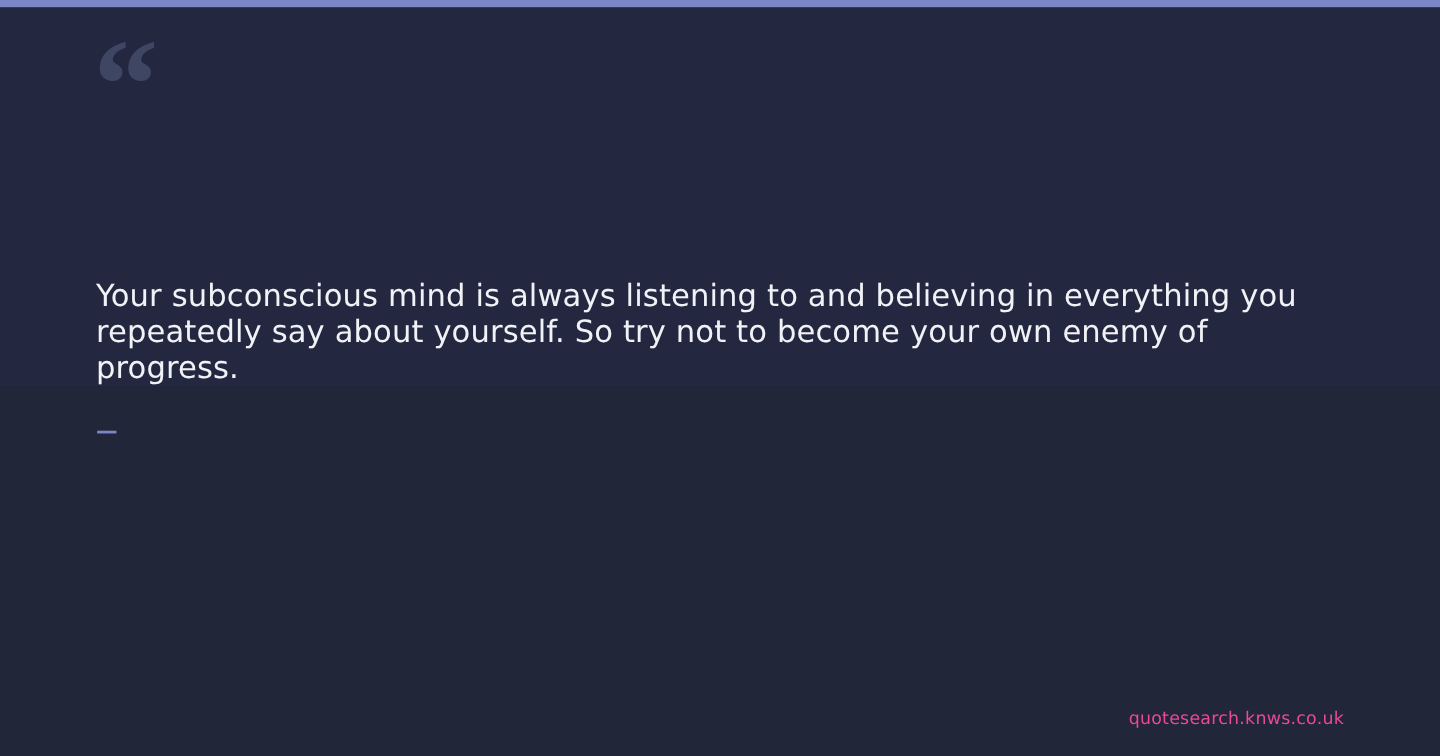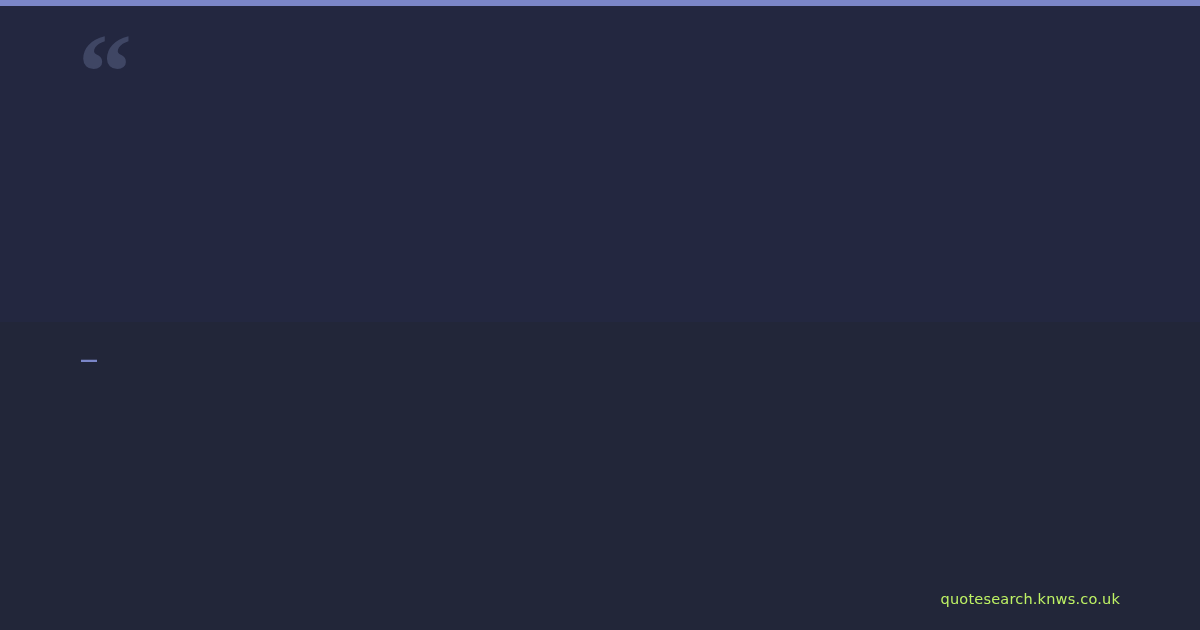--- a/index.html
+++ b/index.html
@@ -93,39 +93,40 @@
   }
   .attribution-author {
     color: #9aa0bd;
     font-size: 18px;
   }
 
   .site-url {
     position: absolute;
     right: 80px;
     bottom: 22px;
-    color: #bef264;
+    color: #ec4899;
     font-family: "DejaVu Sans", sans-serif;
     font-size: 14.5px;
     line-height: 18px;
     letter-spacing: 0.2px;
   }
 </style>
 </head>
 <body>
 
 <div class="quote-card">
 
   <div class="band-shade band-upper"></div>
   <div class="band-shade band-lower"></div>
 
   <div class="accent-bar"></div>
 
   <div class="quote-glyph">“</div>
 
+  <div class="quote-body">Your subconscious mind is always listening to and believing in everything you repeatedly say about yourself. So try not to become your own enemy of progress.</div>
 
   <div class="attribution">
     <span class="attribution-dash">—</span>
     <span class="attribution-author"></span>
   </div>
 
   <div class="site-url">quotesearch.knws.co.uk</div>
 
 </div>
 

